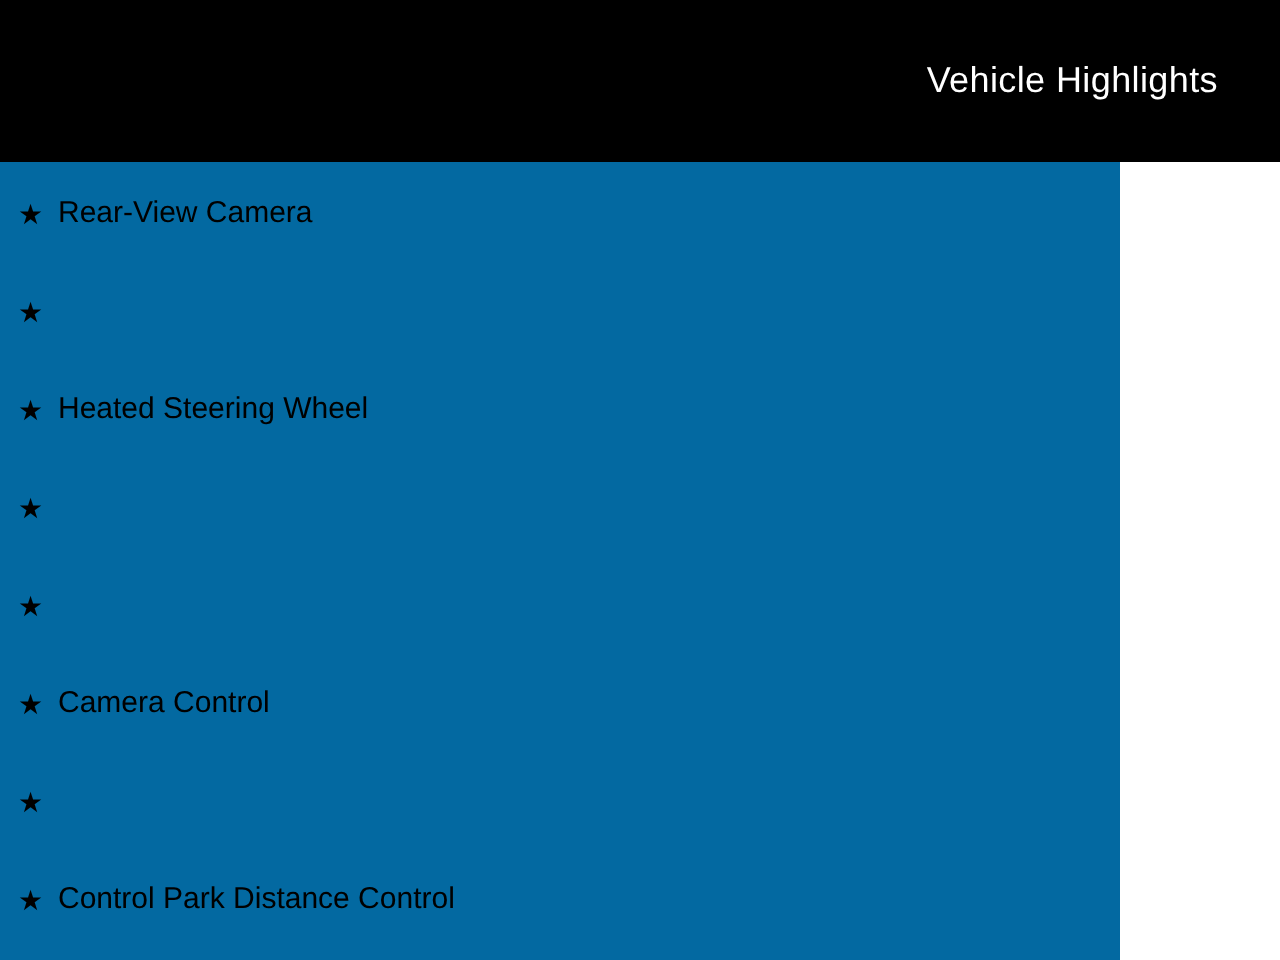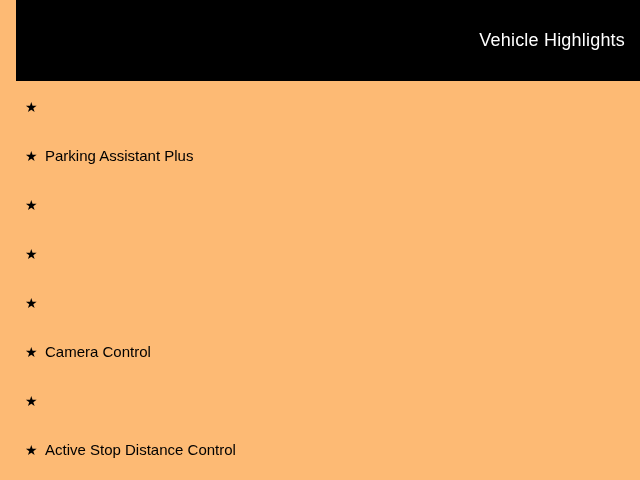--- a/index.html
+++ b/index.html
@@ -8,25 +8,24 @@
   }
   body {
     width: 640px;
     height: 480px;
     background: #ffffff;
     font-family: "Liberation Sans", sans-serif;
     overflow: hidden;
   }
   .page {
     position: relative;
-    width: 640px;
+    width: 560px;
     height: 480px;
-    background: #fdba74;
+    background: #0369a1;
     box-sizing: border-box;
-    padding-left: 16px;
   }
   .header-bar {
     position: relative;
     width: 640px;
     height: 81px;
     background: #000000;
     box-sizing: border-box;
   }
   .header-title {
     position: absolute;
@@ -73,29 +72,30 @@
 <div class="page">
 
   <div class="header-bar">
     <div class="header-title">Vehicle Highlights</div>
   </div>
 
   <ul class="highlights-list">
 
     <li class="highlight-item">
       <span class="bullet-star">★</span>
+      <span class="highlight-label">Rear-View Camera</span>
     </li>
 
     <li class="highlight-item">
       <span class="bullet-star">★</span>
-      <span class="highlight-label">Parking Assistant Plus</span>
     </li>
 
     <li class="highlight-item">
       <span class="bullet-star">★</span>
+      <span class="highlight-label">Heated Steering Wheel</span>
     </li>
 
     <li class="highlight-item">
       <span class="bullet-star">★</span>
     </li>
 
     <li class="highlight-item">
       <span class="bullet-star">★</span>
     </li>
 
@@ -103,18 +103,18 @@
       <span class="bullet-star">★</span>
       <span class="highlight-label">Camera Control</span>
     </li>
 
     <li class="highlight-item">
       <span class="bullet-star">★</span>
     </li>
 
     <li class="highlight-item">
       <span class="bullet-star">★</span>
-      <span class="highlight-label">Active Stop Distance Control</span>
+      <span class="highlight-label">Control Park Distance Control</span>
     </li>
 
   </ul>
 
 </div>
 
 </body></html>

